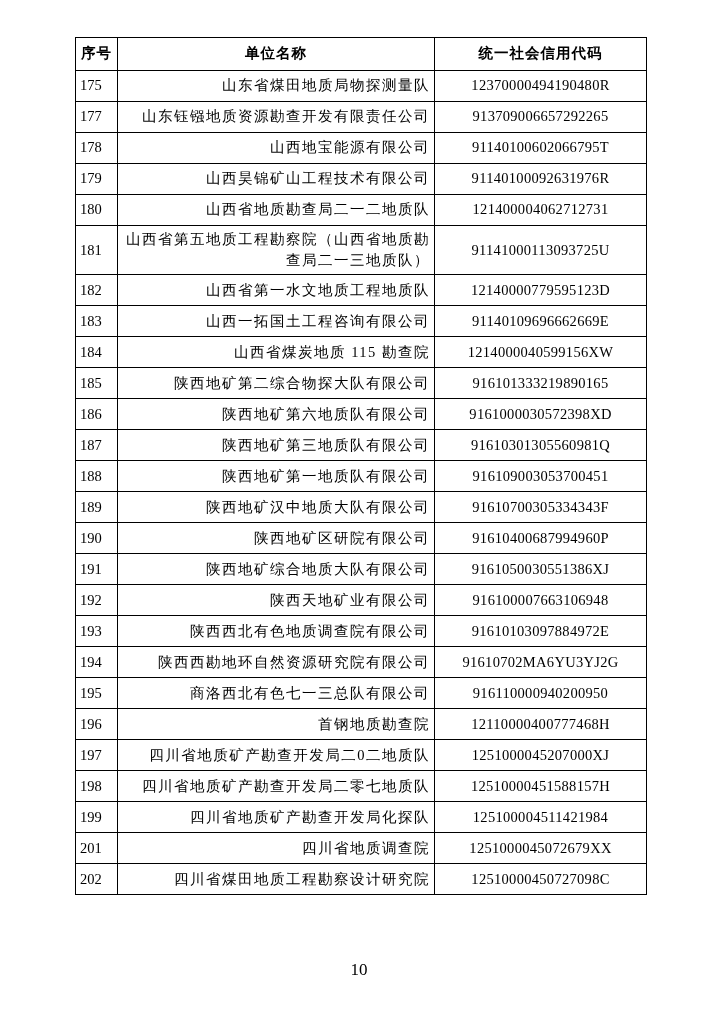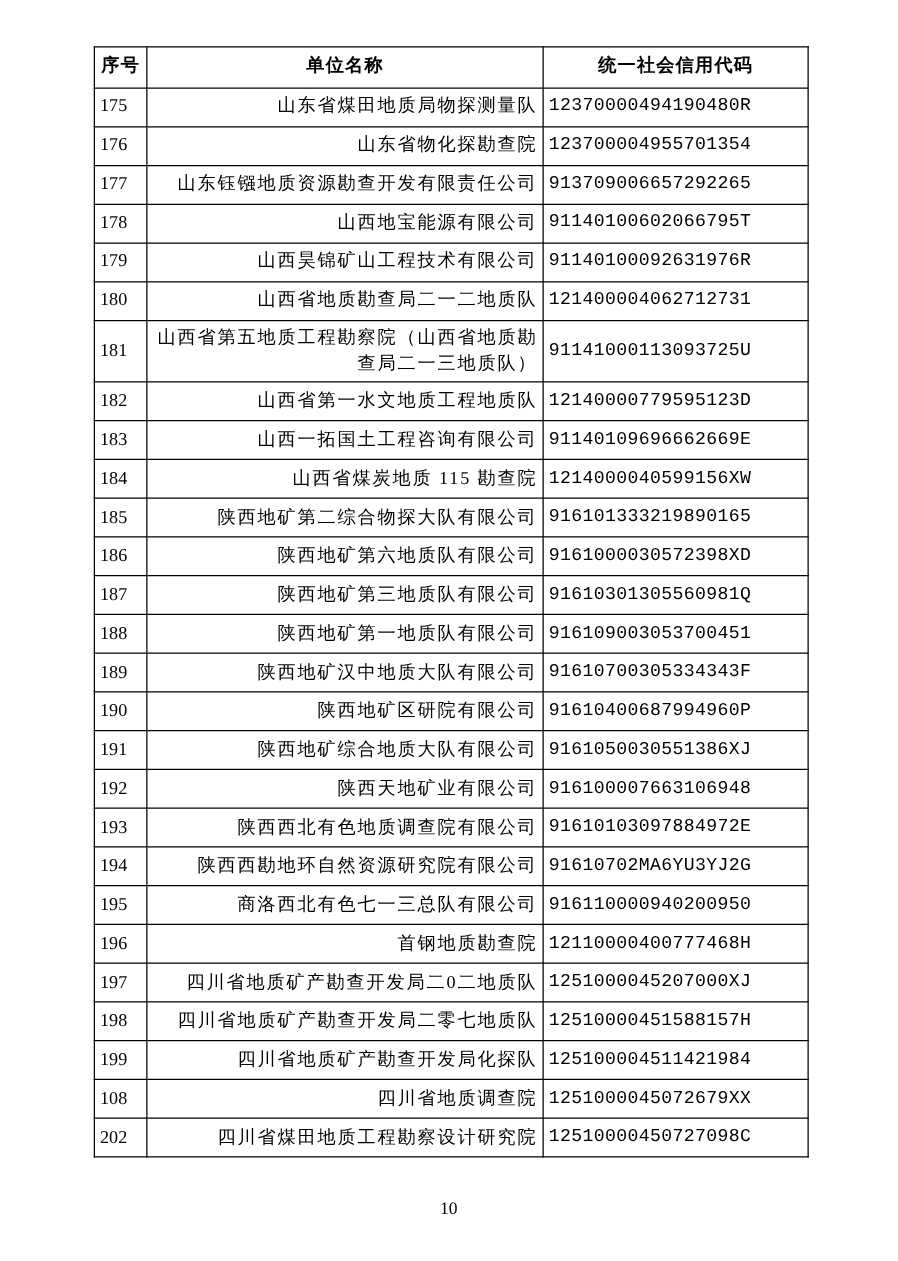--- a/index.html
+++ b/index.html
@@ -48,31 +48,31 @@
   td.cell-no {
     font-family: "Liberation Serif", "DejaVu Serif", serif;
   }
   td.cell-name {
     text-align: right;
     padding-left: 11px;
     padding-right: 6px;
     letter-spacing: 1.5px;
   }
   td.cell-code {
-    text-align: left;
-    font-family: Liberation Mono, monospace;
+    text-align: center;
+    font-family: Liberation Serif, serif;
     letter-spacing: 0.3px;
   }
   .page-number {
     position: absolute;
     left: 0;
     right: 0;
     top: 960px;
     text-align: center;
-    font-size: 14px;
+    font-size: 17px;
     font-family: "Liberation Serif", "DejaVu Serif", serif;
     color: #000000;
   }
 </style>
 </head>
 <body>
 
 <div class="page">
 
   <table class="credit-table">
@@ -88,25 +88,20 @@
         <th>统一社会信用代码</th>
       </tr>
     </thead>
     <tbody id="table-body">
         <tr>
           <td class="cell-no">175</td>
           <td class="cell-name">山东省煤田地质局物探测量队</td>
           <td class="cell-code">12370000494190480R</td>
         </tr>
         <tr>
-          <td class="cell-no">176</td>
-          <td class="cell-name">山东省物化探勘查院</td>
-          <td class="cell-code">123700004955701354</td>
-        </tr>
-        <tr>
           <td class="cell-no">177</td>
           <td class="cell-name">山东钰镪地质资源勘查开发有限责任公司</td>
           <td class="cell-code">913709006657292265</td>
         </tr>
         <tr>
           <td class="cell-no">178</td>
           <td class="cell-name">山西地宝能源有限公司</td>
           <td class="cell-code">91140100602066795T</td>
         </tr>
         <tr>
@@ -208,21 +203,21 @@
           <td class="cell-no">198</td>
           <td class="cell-name">四川省地质矿产勘查开发局二零七地质队</td>
           <td class="cell-code">12510000451588157H</td>
         </tr>
         <tr>
           <td class="cell-no">199</td>
           <td class="cell-name">四川省地质矿产勘查开发局化探队</td>
           <td class="cell-code">125100004511421984</td>
         </tr>
         <tr>
-          <td class="cell-no">108</td>
+          <td class="cell-no">201</td>
           <td class="cell-name">四川省地质调查院</td>
           <td class="cell-code">1251000045072679XX</td>
         </tr>
         <tr>
           <td class="cell-no">202</td>
           <td class="cell-name">四川省煤田地质工程勘察设计研究院</td>
           <td class="cell-code">12510000450727098C</td>
         </tr>
       </tbody>
   </table>

